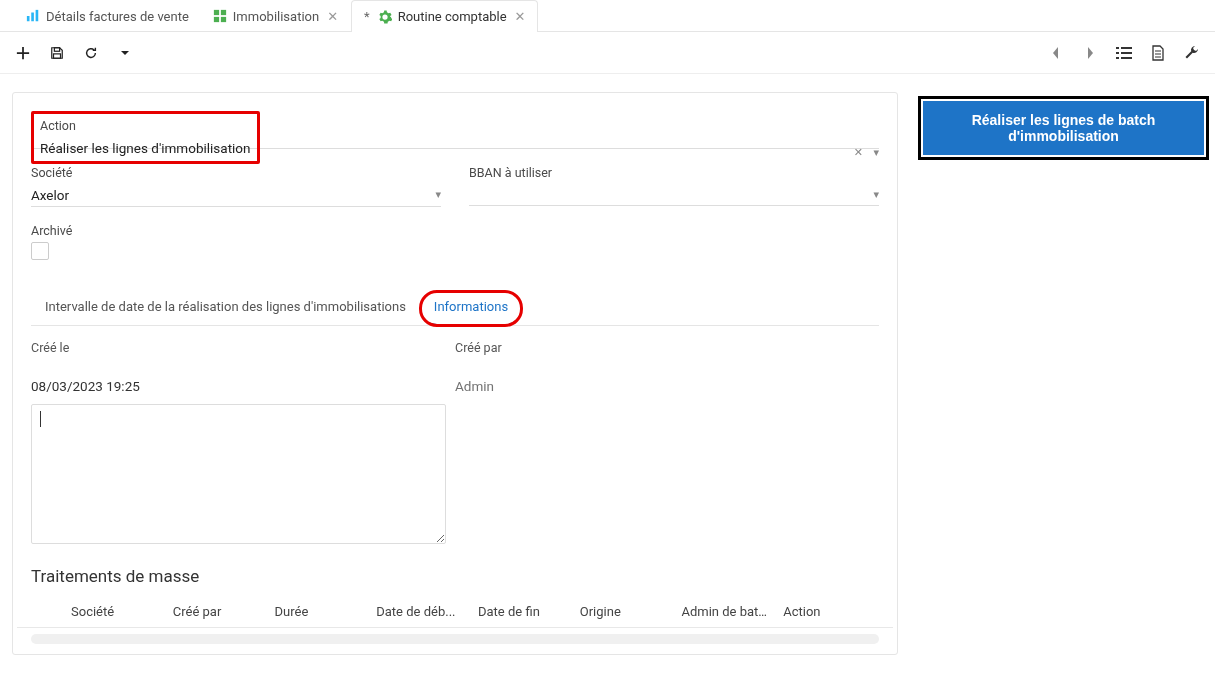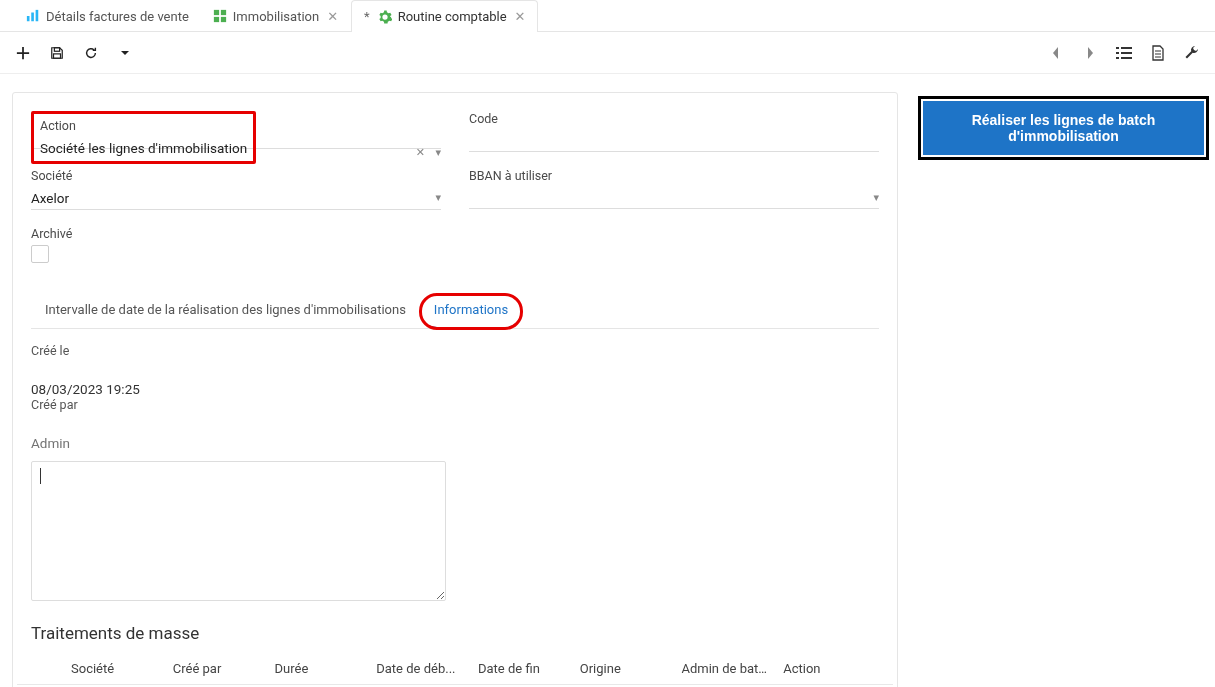--- a/index.html
+++ b/index.html
@@ -44,21 +44,21 @@
   .select-wrap .clear { right: 16px; }
 
   .checkbox { width: 18px; height: 18px; border: 1px solid #ccc; border-radius: 2px; display:inline-block; background:#fff; }
 
   
   .inner-tabs { display:flex; border-bottom:1px solid #e5e5e5; margin: 12px 14px 0 14px; }
   .inner-tab { padding: 8px 14px 10px 14px; color:#555; cursor:pointer; font-size:13px; }
   .inner-tab.active { color:#1e74c7; border-bottom: 2px solid #1e74c7; margin-bottom:-1px;border-radius:17px; }
   .inner-tab.active.hl { outline: 3px solid #e60000; outline-offset: -2px; }
 
-  .info-block { padding: 14px 14px 0 14px; display:flex;flex-direction:column; }
+  .info-block { padding: 14px 14px 0 14px; display:flex; }
   .info-col { flex:1 1 50%; }
   .info-label { font-size: 12.5px; color:#555; margin-bottom:4px; }
   .info-value { font-size: 13.5px; margin-top: 23px; }
   .link { color:#737373; cursor:pointer; }
 
   .textarea { margin: 10px 14px 0 14px; border:1px solid #ddd; border-radius:2px; height:140px; resize: both; overflow:auto; padding:6px 8px; font-size:14px; width: 415px; }
   .textarea .caret-line { width:1px; height:16px; background:#333; display:inline-block; }
 
   .section-title { font-size: 17px; color:#333; padding: 22px 14px 10px 14px; }
 
@@ -181,34 +181,28 @@
 <div class="main">
 
   <div class="form-area">
     <div class="card">
 
       <div class="row">
         <div class="col">
           <div class="hl-red" style="padding:4px 6px 2px 6px;">
             <label class="fld-label">Action</label>
             <div class="fld-value noborder">
-              <span>Société les lignes d'immobilisation</span>
+              <span>Réaliser les lignes d'immobilisation</span>
             </div>
           </div>
           <div class="select-wrap" style="margin-top:-22px;">
             <span class="clear">✕</span>
             <span class="caret">▾</span>
           </div>
           <div style="border-bottom:1px solid #ddd; margin-top:6px;"></div>
-        </div>
-        <div class="col">
-          <label class="fld-label">Code</label>
-          <div class="fld-value">
-            <span></span>
-          </div>
         </div>
       </div>
 
       <div class="row">
         <div class="col">
           <label class="fld-label">Société</label>
           <div class="select-wrap">
             <div class="fld-value">
               <span>Axelor</span>
             </div>

